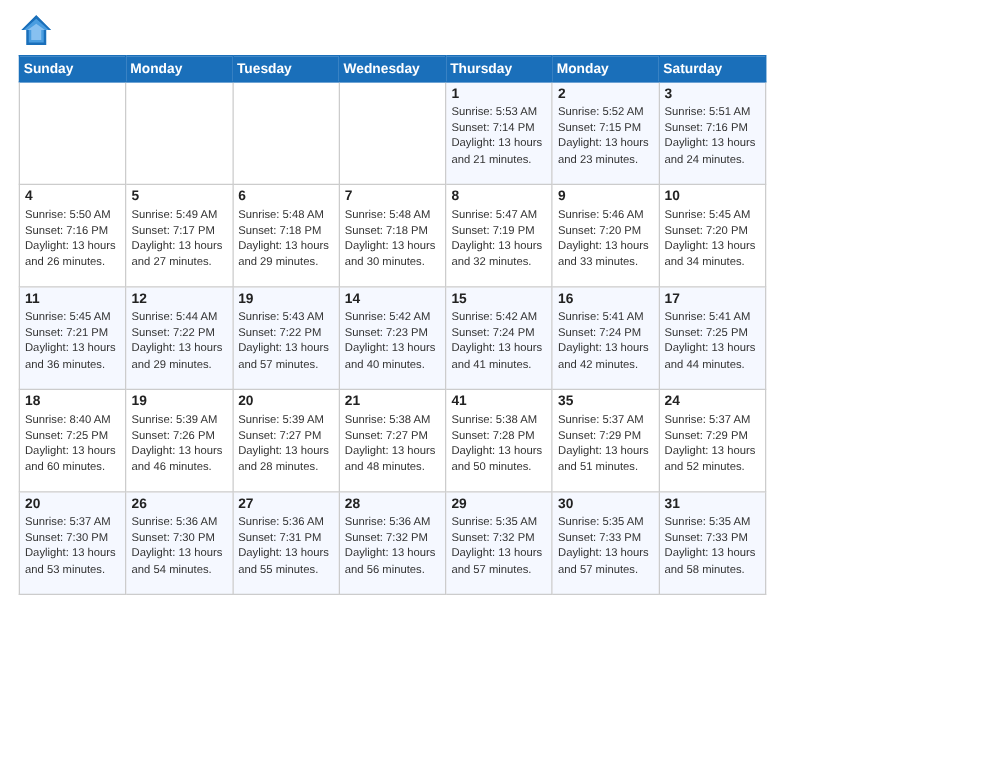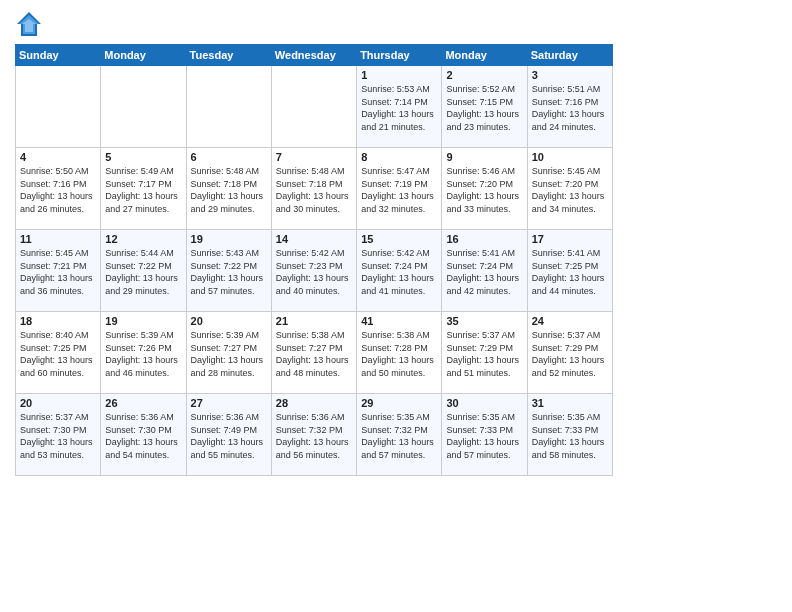--- a/index.html
+++ b/index.html
@@ -327,21 +327,21 @@
           <td>
             <span class="day-number">26</span>
             <div class="cell-text">Sunrise: 5:36 AM</div>
             <div class="cell-text">Sunset: 7:30 PM</div>
             <div class="cell-text">Daylight: 13 hours</div>
             <div class="cell-text">and 54 minutes.</div>
           </td>
           <td>
             <span class="day-number">27</span>
             <div class="cell-text">Sunrise: 5:36 AM</div>
-            <div class="cell-text">Sunset: 7:49 PM</div>
+            <div class="cell-text">Sunset: 7:31 PM</div>
             <div class="cell-text">Daylight: 13 hours</div>
             <div class="cell-text">and 55 minutes.</div>
           </td>
           <td>
             <span class="day-number">28</span>
             <div class="cell-text">Sunrise: 5:36 AM</div>
             <div class="cell-text">Sunset: 7:32 PM</div>
             <div class="cell-text">Daylight: 13 hours</div>
             <div class="cell-text">and 56 minutes.</div>
           </td>

